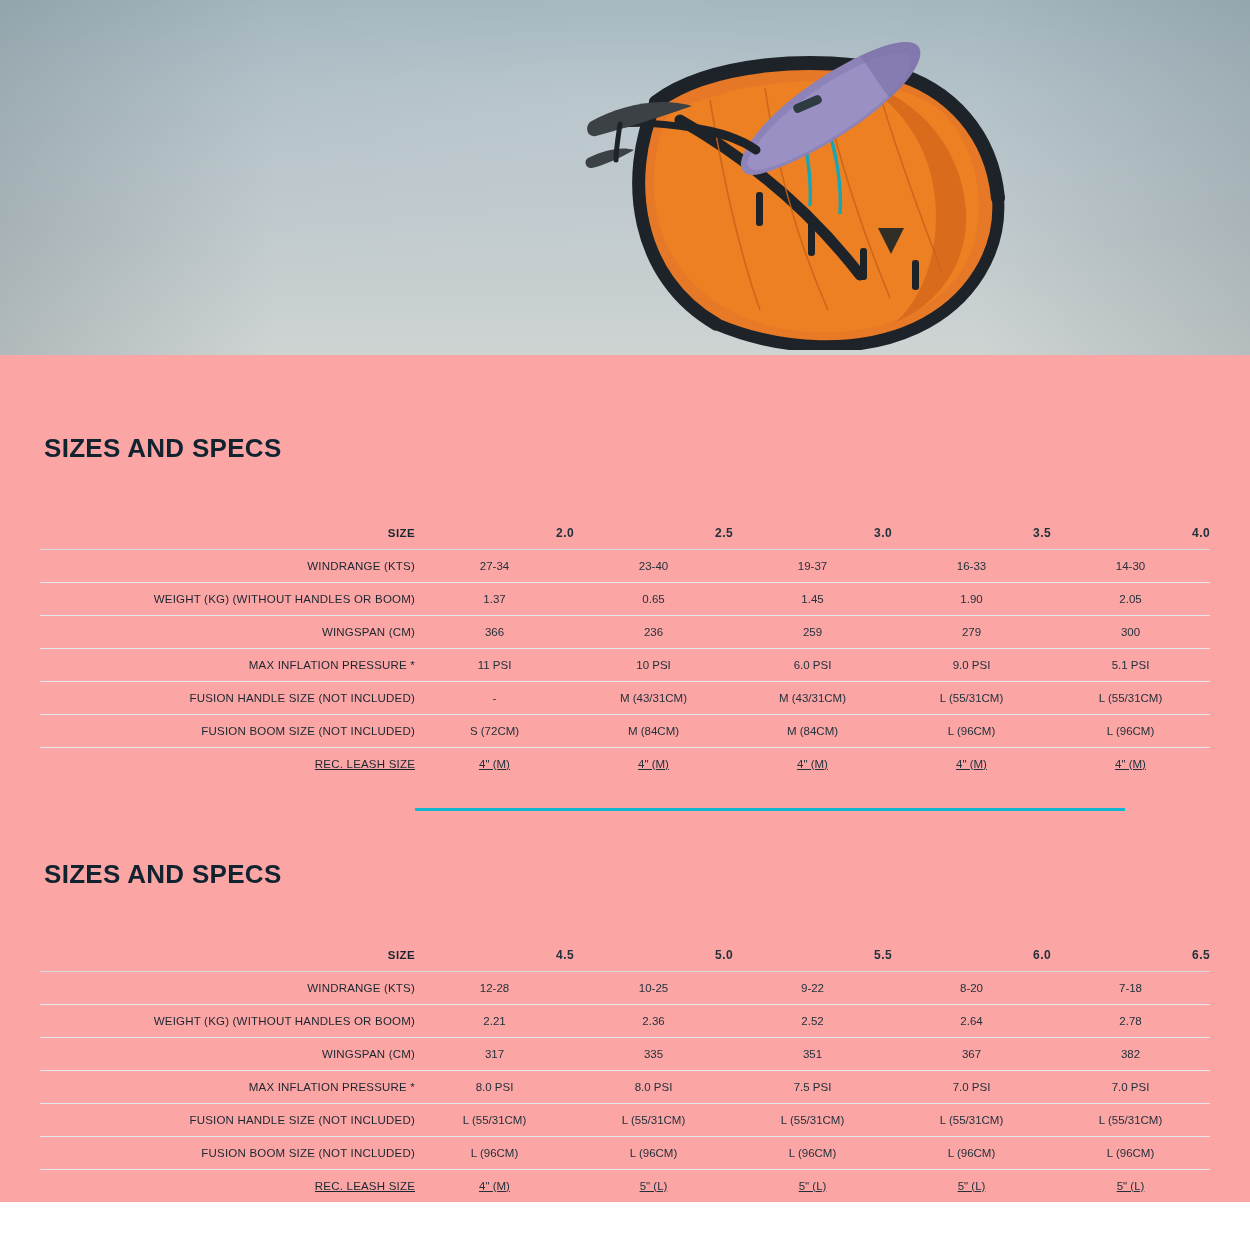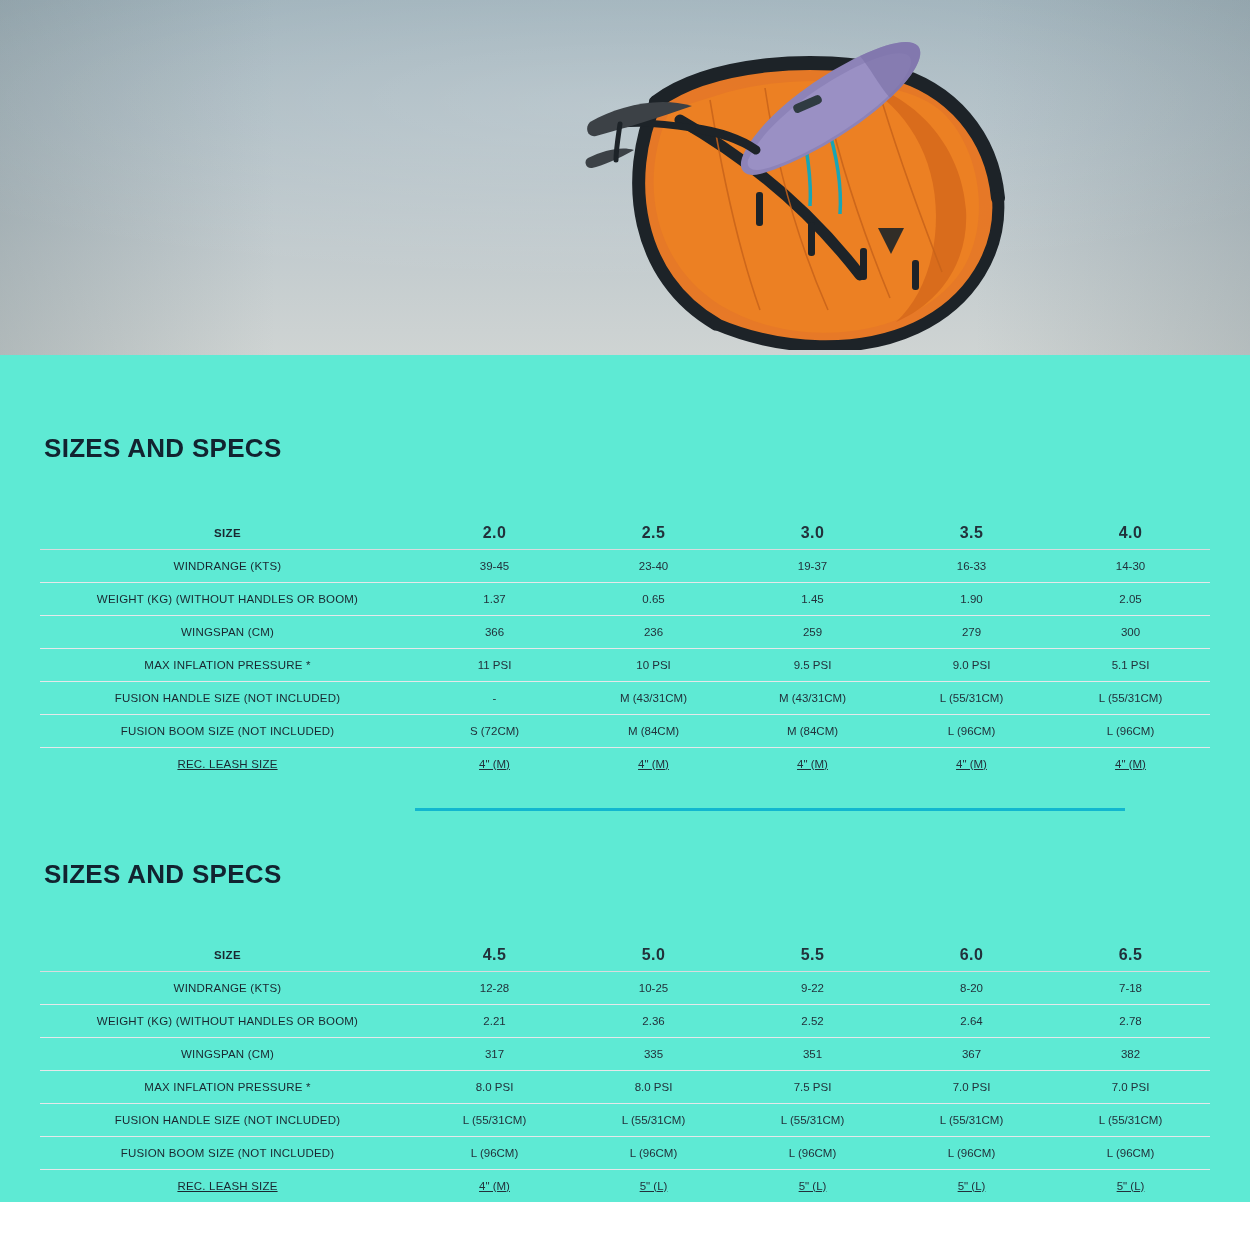--- a/index.html
+++ b/index.html
@@ -37,21 +37,21 @@
     position: absolute;
     left: 560px;
     top: 10px;
     width: 470px;
     height: 340px;
   }
 
   
   .content {
     padding: 0 40px;
-    background: #5eead4;
+    background: #fca5a5;
   }
   .spec-block { padding-top: 0; }
 
   h2.section-title {
     font-size: 26px;
     font-weight: 700;
     letter-spacing: 0.3px;
     color: #122330;
     margin: 0;
     padding: 78px 0 0 4px;
@@ -76,31 +76,31 @@
     vertical-align: middle;
     border-bottom: 1px solid #e6e8ea;
   }
   table.spec-table thead th {
     font-weight: 700;
     letter-spacing: 0.4px;
     border-bottom: 1px solid #d9dcde;
     height: 31px;
   }
   th.col-label, td.col-label {
-    text-align: center;
+    text-align: right;
     padding-left: 4px;
     width: 375px;
     letter-spacing: 0.2px;
   }
   th.col-val, td.col-val {
     text-align: center;
     width: 159px;
     color: #22313b;
   }
-  thead th.col-val { font-size: 16px; }
+  thead th.col-val { font-size: 12px; text-align: right; }
   tbody tr:last-child td { border-bottom: none; text-decoration: underline; }
 
   .accent-rule {
     width: 710px;
     height: 3px;
     background: #12b6cf;
     margin: 28px 0 0 375px;
   }
 </style>
 </head>
@@ -172,21 +172,21 @@
           <th class="col-val">2.0</th>
           <th class="col-val">2.5</th>
           <th class="col-val">3.0</th>
           <th class="col-val">3.5</th>
           <th class="col-val">4.0</th>
         </tr>
       </thead>
       <tbody>
         <tr>
           <td class="col-label">WINDRANGE (KTS)</td>
-          <td class="col-val">39-45</td>
+          <td class="col-val">27-34</td>
           <td class="col-val">23-40</td>
           <td class="col-val">19-37</td>
           <td class="col-val">16-33</td>
           <td class="col-val">14-30</td>
         </tr>
         <tr>
           <td class="col-label">WEIGHT (KG) (WITHOUT HANDLES OR BOOM)</td>
           <td class="col-val">1.37</td>
           <td class="col-val">0.65</td>
           <td class="col-val">1.45</td>
@@ -198,21 +198,21 @@
           <td class="col-val">366</td>
           <td class="col-val">236</td>
           <td class="col-val">259</td>
           <td class="col-val">279</td>
           <td class="col-val">300</td>
         </tr>
         <tr>
           <td class="col-label">MAX INFLATION PRESSURE *</td>
           <td class="col-val">11 PSI</td>
           <td class="col-val">10 PSI</td>
-          <td class="col-val">9.5 PSI</td>
+          <td class="col-val">6.0 PSI</td>
           <td class="col-val">9.0 PSI</td>
           <td class="col-val">5.1 PSI</td>
         </tr>
         <tr>
           <td class="col-label">FUSION HANDLE SIZE (NOT INCLUDED)</td>
           <td class="col-val">-</td>
           <td class="col-val">M (43/31CM)</td>
           <td class="col-val">M (43/31CM)</td>
           <td class="col-val">L (55/31CM)</td>
           <td class="col-val">L (55/31CM)</td>

